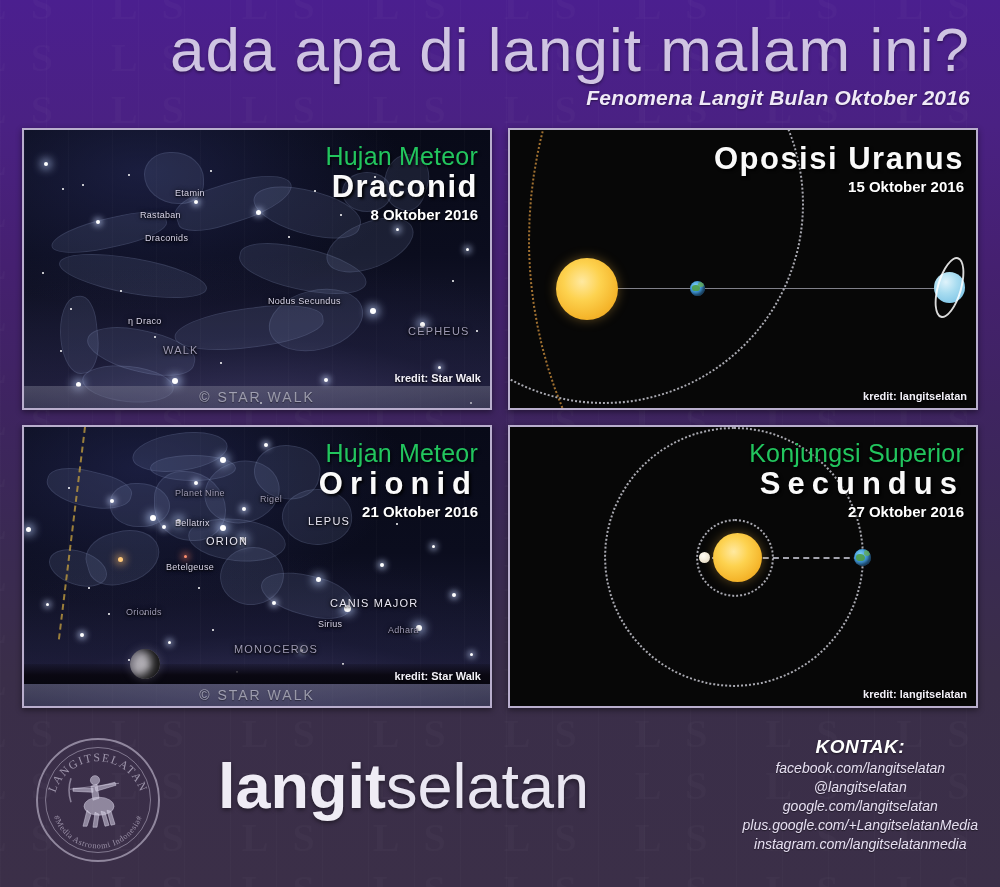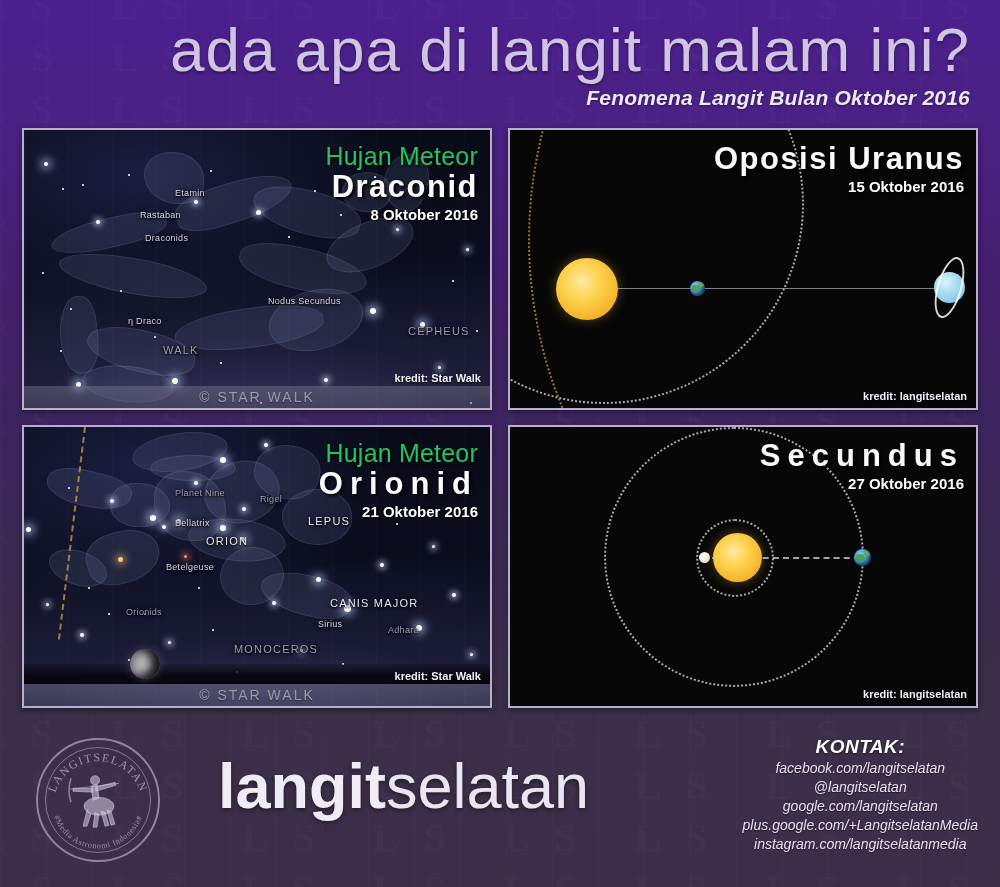--- a/index.html
+++ b/index.html
@@ -468,20 +468,21 @@
 
     <div class="orbit" style="left:186px;top:92px;width:78px;height:78px;"></div>
 
     <div class="sightline dashed" style="left:192px;top:130px;width:168px;"></div>
 
     <div class="sun" style="left:203px;top:106px;width:49px;height:49px;"></div>
     <div class="mercury" style="left:189px;top:125px;width:11px;height:11px;"></div>
     <div class="earth" style="left:344px;top:122px;width:17px;height:17px;"></div>
 
     <div class="phead">
+      <div class="l1">Konjungsi Superior</div>
       <div class="l2 wide">Secundus</div>
       <div class="l3">27 Oktober 2016</div>
     </div>
     <div class="credit" style="bottom:6px;">kredit: langitselatan</div>
   </div>
 
   <div id="footer">
 
     <div class="seal">
       <div class="ring2"></div>

